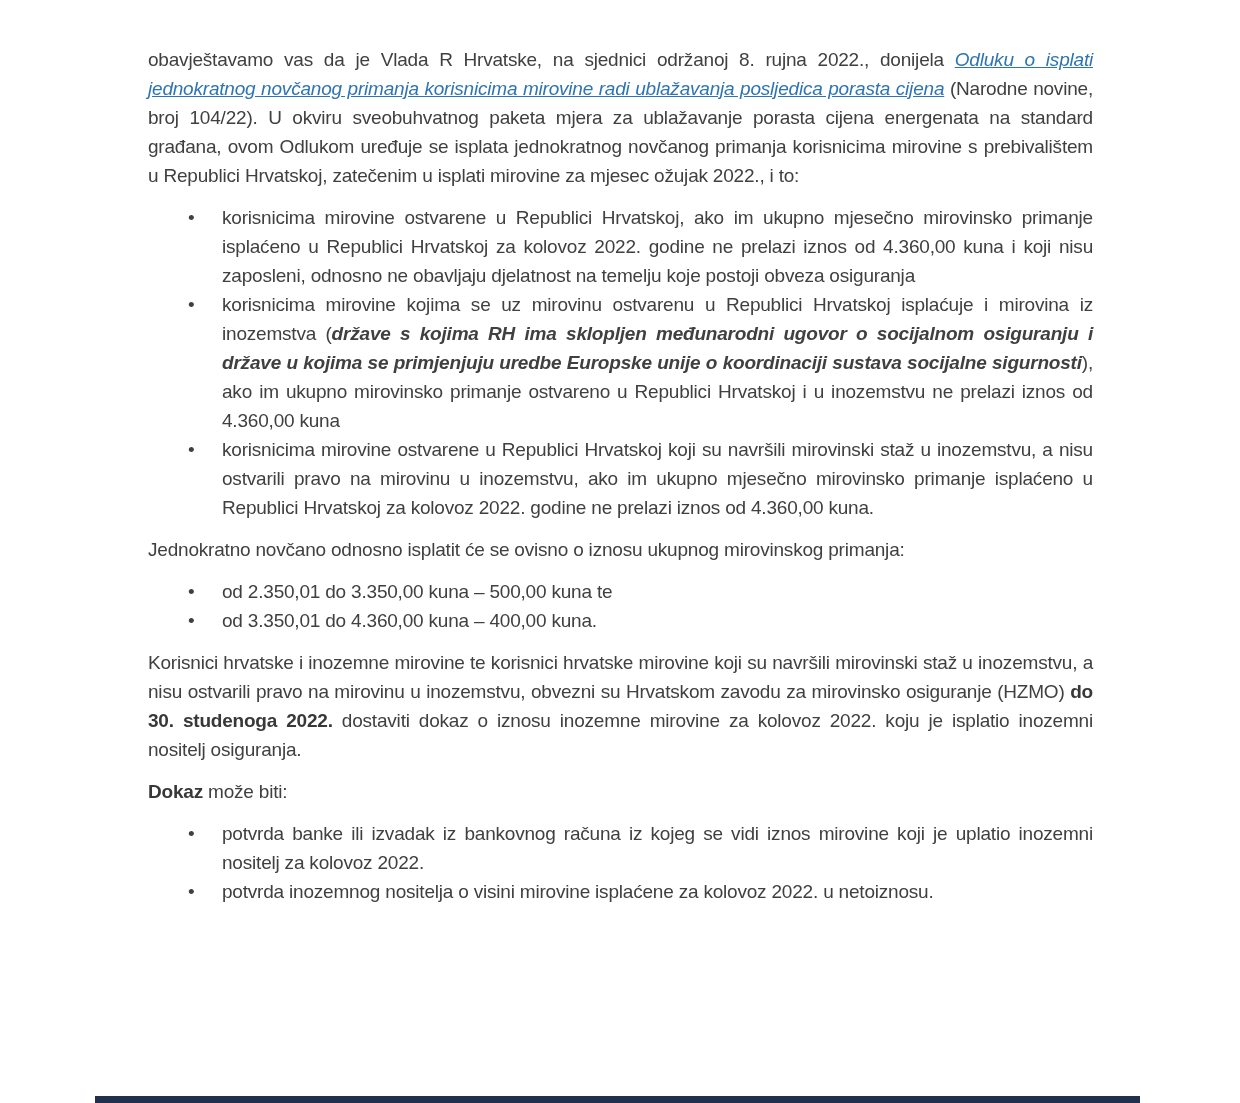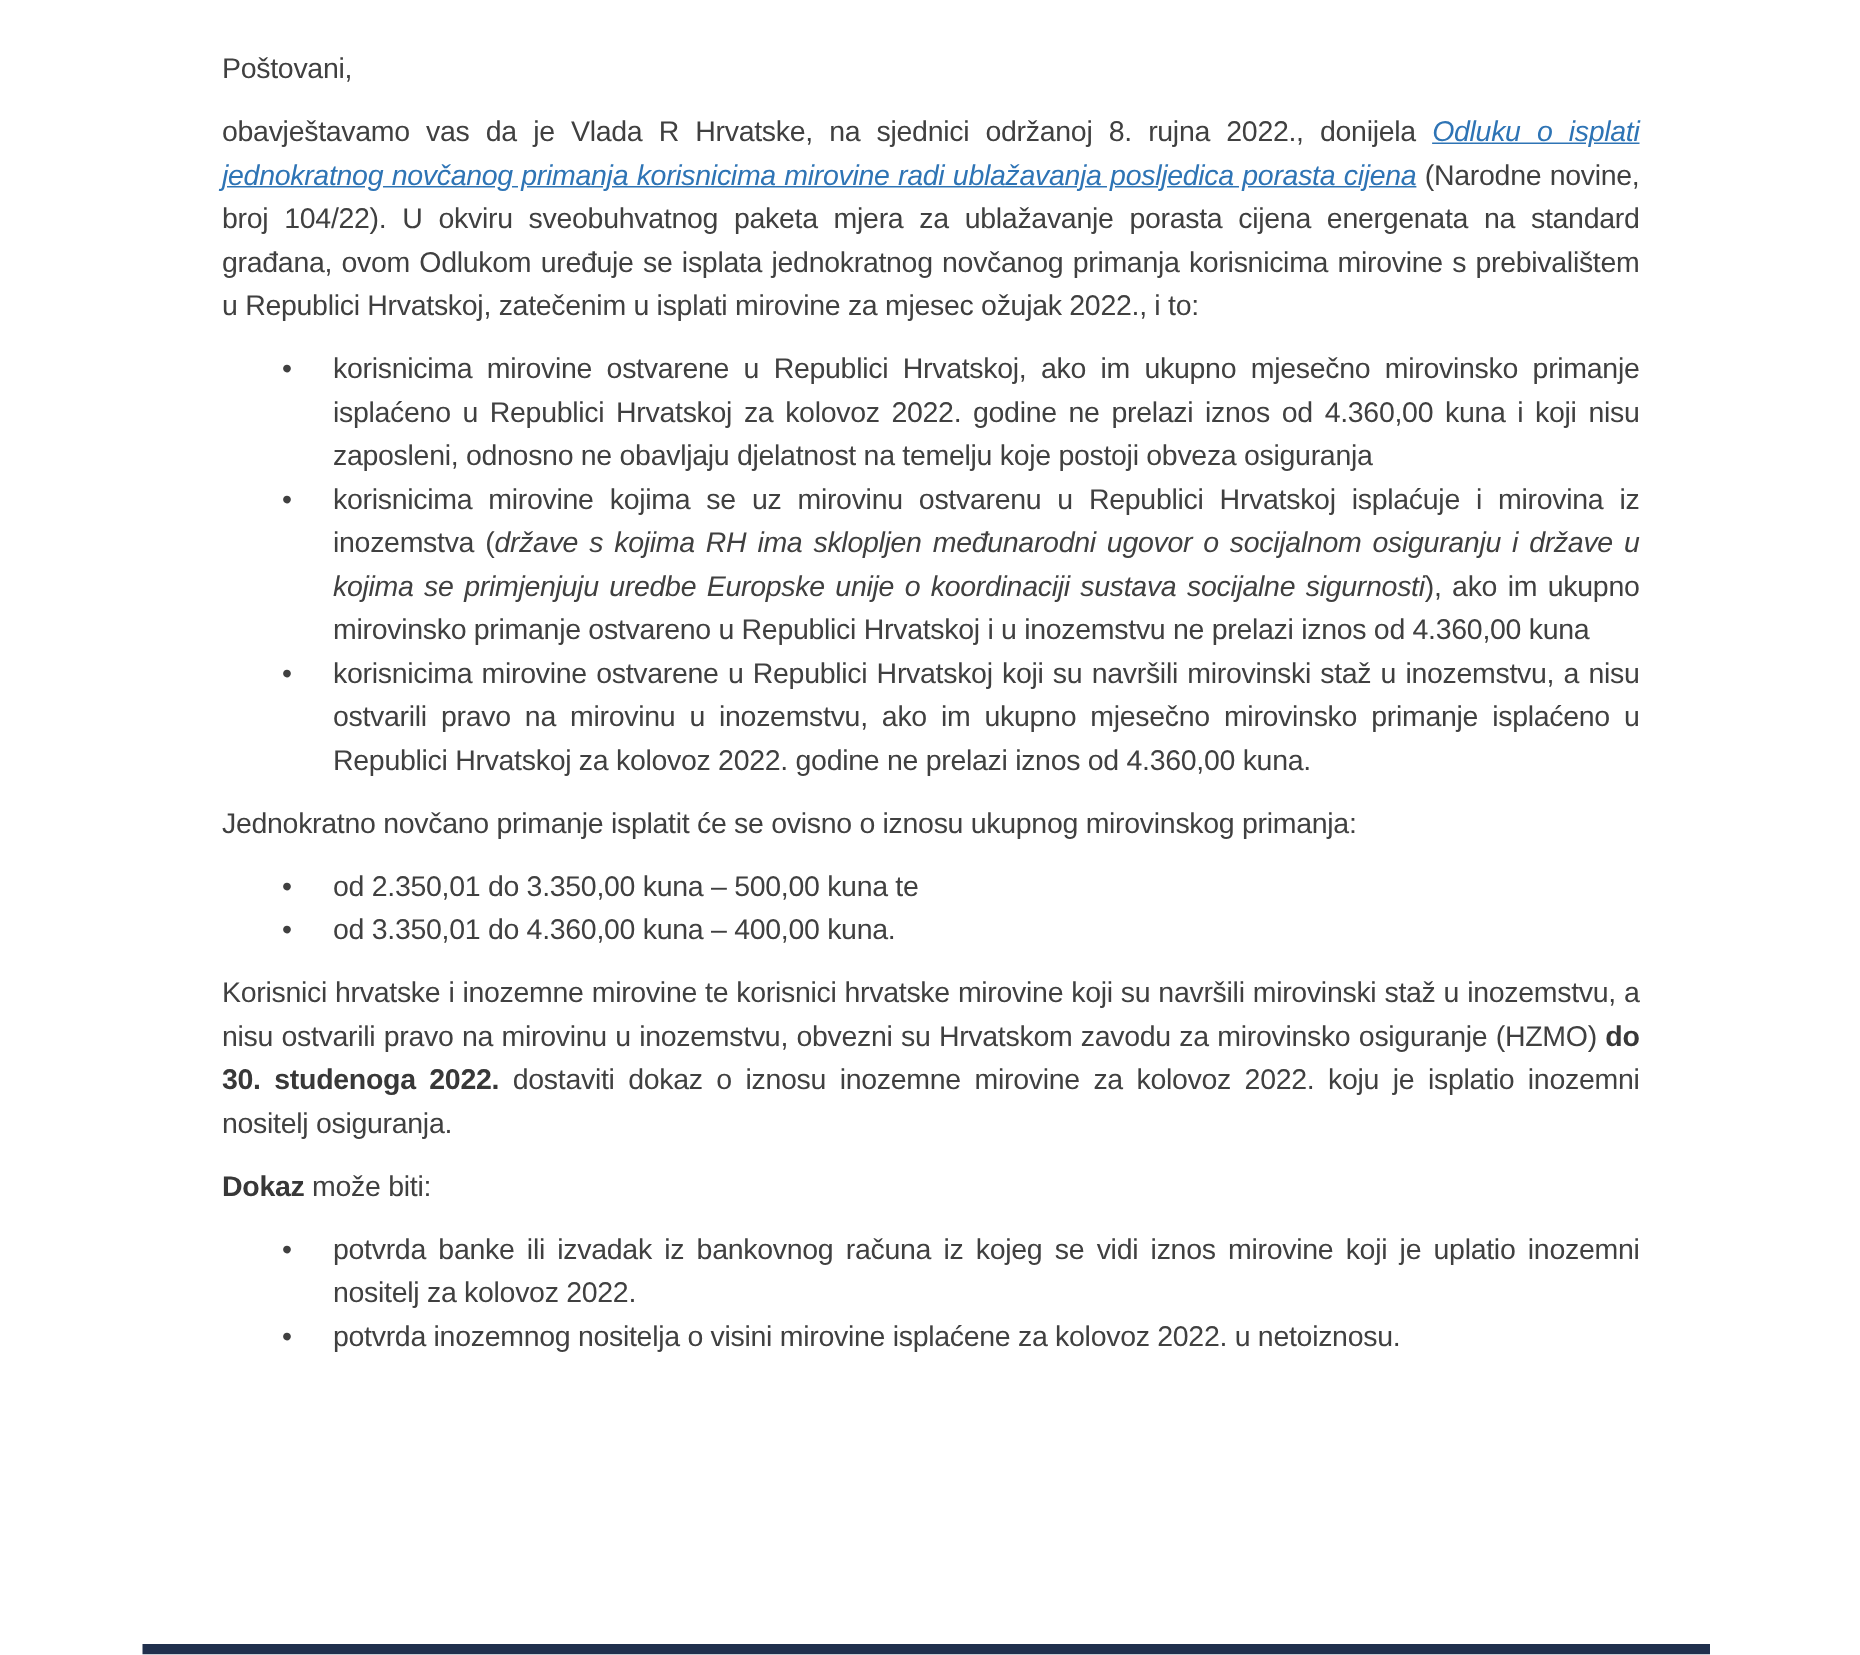--- a/index.html
+++ b/index.html
@@ -45,47 +45,46 @@
     left: 40px;
     top: 0;
     color: #404040;
   }
   a.doc-link {
     color: #2E74B5;
     font-style: italic;
     text-decoration: underline;
     cursor: pointer;
   }
-  .seg-italic { font-style: italic; }
+  .seg-italic { font-style: italic; font-weight: bold; }
   .seg-bold   { font-weight: 700; color: #383838; }
   .bottom-bar {
     position: absolute;
     left: 95px;
     bottom: 0;
     width: 1045px;
     height: 7px;
     background: #20304d;
   }
 </style>
 </head>
 <body>
 
 <div class="page">
 
-  <p class="greeting">Poštovani,</p>
 
   <p class="para"><span>obavještavamo vas da je Vlada R Hrvatske, na sjednici održanoj 8. rujna 2022., donijela </span><a href="#" class="doc-link">Odluku o isplati jednokratnog novčanog primanja korisnicima mirovine radi ublažavanja posljedica porasta cijena</a><span> (Narodne novine, broj 104/22). U okviru sveobuhvatnog paketa mjera za ublažavanje porasta cijena energenata na standard građana, ovom Odlukom uređuje se isplata jednokratnog novčanog primanja korisnicima mirovine s prebivalištem u Republici Hrvatskoj, zatečenim u isplati mirovine za mjesec ožujak 2022., i to:</span></p>
 
   <ul class="doc-list">
     <li><span>korisnicima mirovine ostvarene u Republici Hrvatskoj, ako im ukupno mjesečno mirovinsko primanje isplaćeno u Republici Hrvatskoj za kolovoz 2022. godine ne prelazi iznos od 4.360,00 kuna i koji nisu zaposleni, odnosno ne obavljaju djelatnost na temelju koje postoji obveza osiguranja</span></li>
     <li><span>korisnicima mirovine kojima se uz mirovinu ostvarenu u Republici Hrvatskoj isplaćuje i mirovina iz inozemstva (</span><span class="seg-italic">države s kojima RH ima sklopljen međunarodni ugovor o socijalnom osiguranju i države u kojima se primjenjuju uredbe Europske unije o koordinaciji sustava socijalne sigurnosti</span><span>), ako im ukupno mirovinsko primanje ostvareno u Republici Hrvatskoj i u inozemstvu ne prelazi iznos od 4.360,00 kuna</span></li>
     <li><span>korisnicima mirovine ostvarene u Republici Hrvatskoj koji su navršili mirovinski staž u inozemstvu, a nisu ostvarili pravo na mirovinu u inozemstvu, ako im ukupno mjesečno mirovinsko primanje isplaćeno u Republici Hrvatskoj za kolovoz 2022. godine ne prelazi iznos od 4.360,00 kuna.</span></li>
   </ul>
 
-  <p class="para"><span>Jednokratno novčano primanje isplatit će se ovisno o iznosu ukupnog mirovinskog primanja:</span></p>
+  <p class="para"><span>Jednokratno novčano odnosno isplatit će se ovisno o iznosu ukupnog mirovinskog primanja:</span></p>
 
   <ul class="doc-list">
     <li><span>od 2.350,01 do 3.350,00 kuna – 500,00 kuna te</span></li>
     <li><span>od 3.350,01 do 4.360,00 kuna – 400,00 kuna.</span></li>
   </ul>
 
   <p class="para"><span>Korisnici hrvatske i inozemne mirovine te korisnici hrvatske mirovine koji su navršili mirovinski staž u inozemstvu, a nisu ostvarili pravo na mirovinu u inozemstvu, obvezni su Hrvatskom zavodu za mirovinsko osiguranje (HZMO) </span><span class="seg-bold">do 30. studenoga 2022.</span><span> dostaviti dokaz o iznosu inozemne mirovine za kolovoz 2022. koju je isplatio inozemni nositelj osiguranja.</span></p>
 
   <p class="para"><span class="seg-bold">Dokaz</span><span> može biti:</span></p>
 

